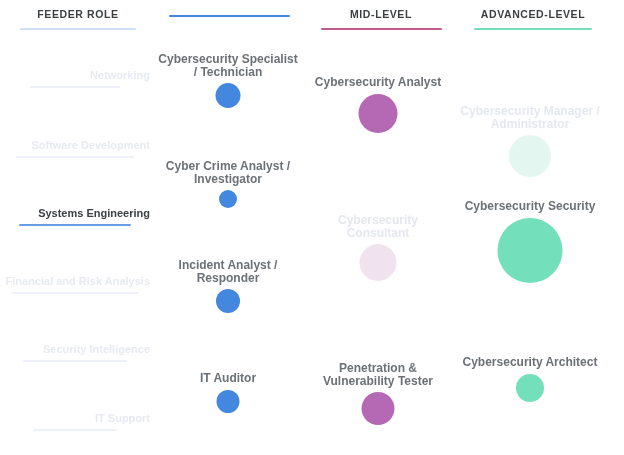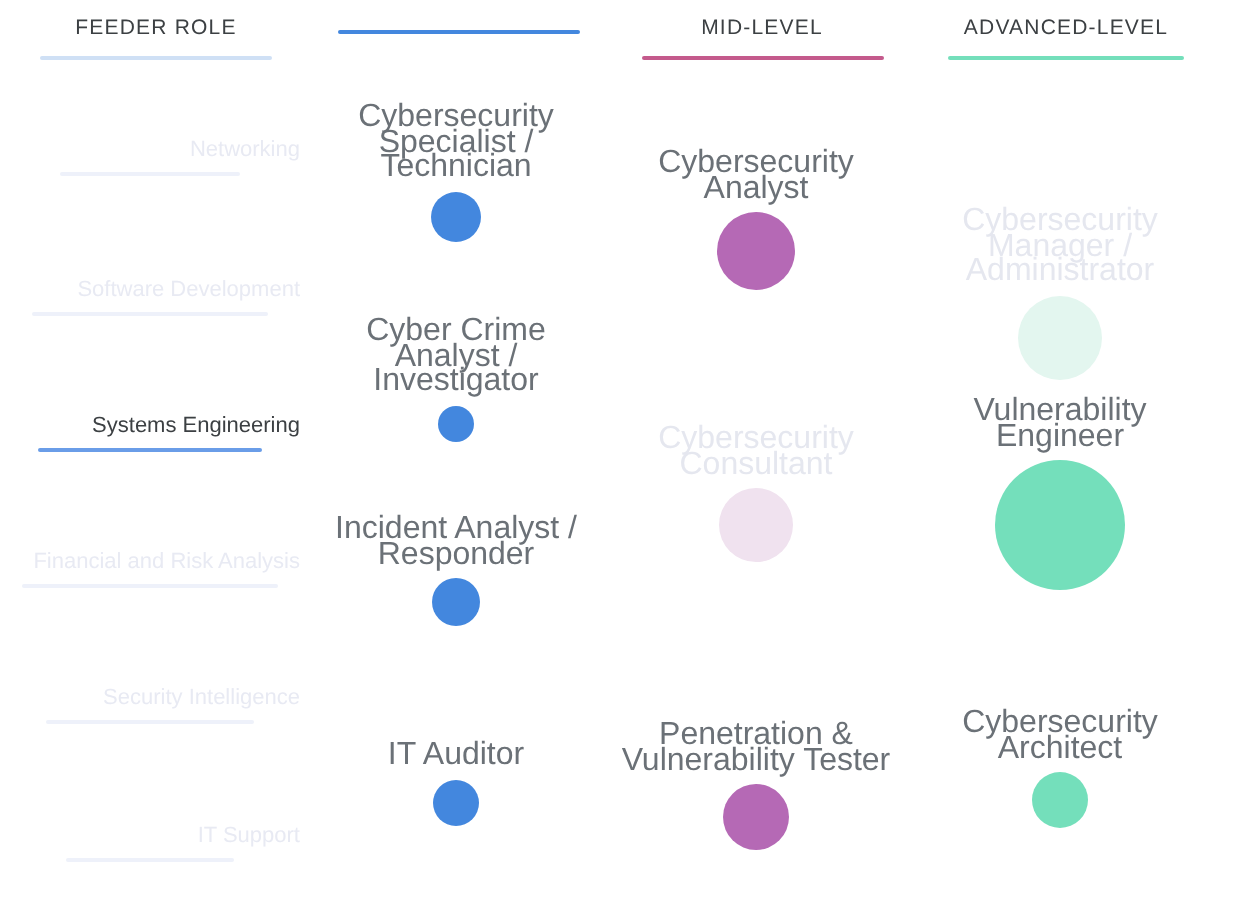--- a/index.html
+++ b/index.html
@@ -13,20 +13,21 @@
     font-family: "Liberation Sans", sans-serif;
     color: #5f6368;
     overflow: hidden;
     position: relative;
   }
 
   .board {
     position: relative;
     width: 540px;
     height: 455px;
+    font-weight: bold;
   }
 
   
   .col-header {
     position: absolute;
     top: 8px;
     width: 156px;
     text-align: center;
   }
   .col-header .hdr-label {
@@ -81,21 +82,21 @@
   .feeder-item.active .feeder-rule { background: #6a9de8; height: 2px; }
 
   
   .node {
     position: absolute;
     width: 150px;
     text-align: center;
   }
   .node .node-label {
     display: block;
-    font-size: 16px;
+    font-size: 12px;
     line-height: 12.5px;
     color: #6b7177;
     font-family: "Liberation Sans", sans-serif;
     padding: 0 4px;
     box-sizing: border-box;
   }
   .node.dim .node-label { color: #e5e7ef; }
   .node .bubble-wrap {
     display: block;
     margin-top: 5px;
@@ -206,21 +207,21 @@
       </div>
     </div>
   <div id="advanced-col">
       <div class="node dim" style="left: 455px; top: 65px; margin-top: 40px;">
         <span class="node-label">Cybersecurity Manager / Administrator</span>
         <span class="bubble-wrap">
           <span class="bubble" style="width: 42px; height: 42px; background: rgb(227, 246, 239);"></span>
         </span>
       </div>
       <div class="node" style="left: 455px; top: 200px;">
-        <span class="node-label">Vulnerability Engineer</span>
+        <span class="node-label">Cybersecurity Security</span>
         <span class="bubble-wrap">
           <span class="bubble" style="width: 65px; height: 65px; background: rgb(116, 223, 187);"></span>
         </span>
       </div>
       <div class="node" style="left: 455px; top: 356px;">
         <span class="node-label">Cybersecurity Architect</span>
         <span class="bubble-wrap">
           <span class="bubble" style="width: 28px; height: 28px; background: rgb(116, 223, 187);"></span>
         </span>
       </div>

